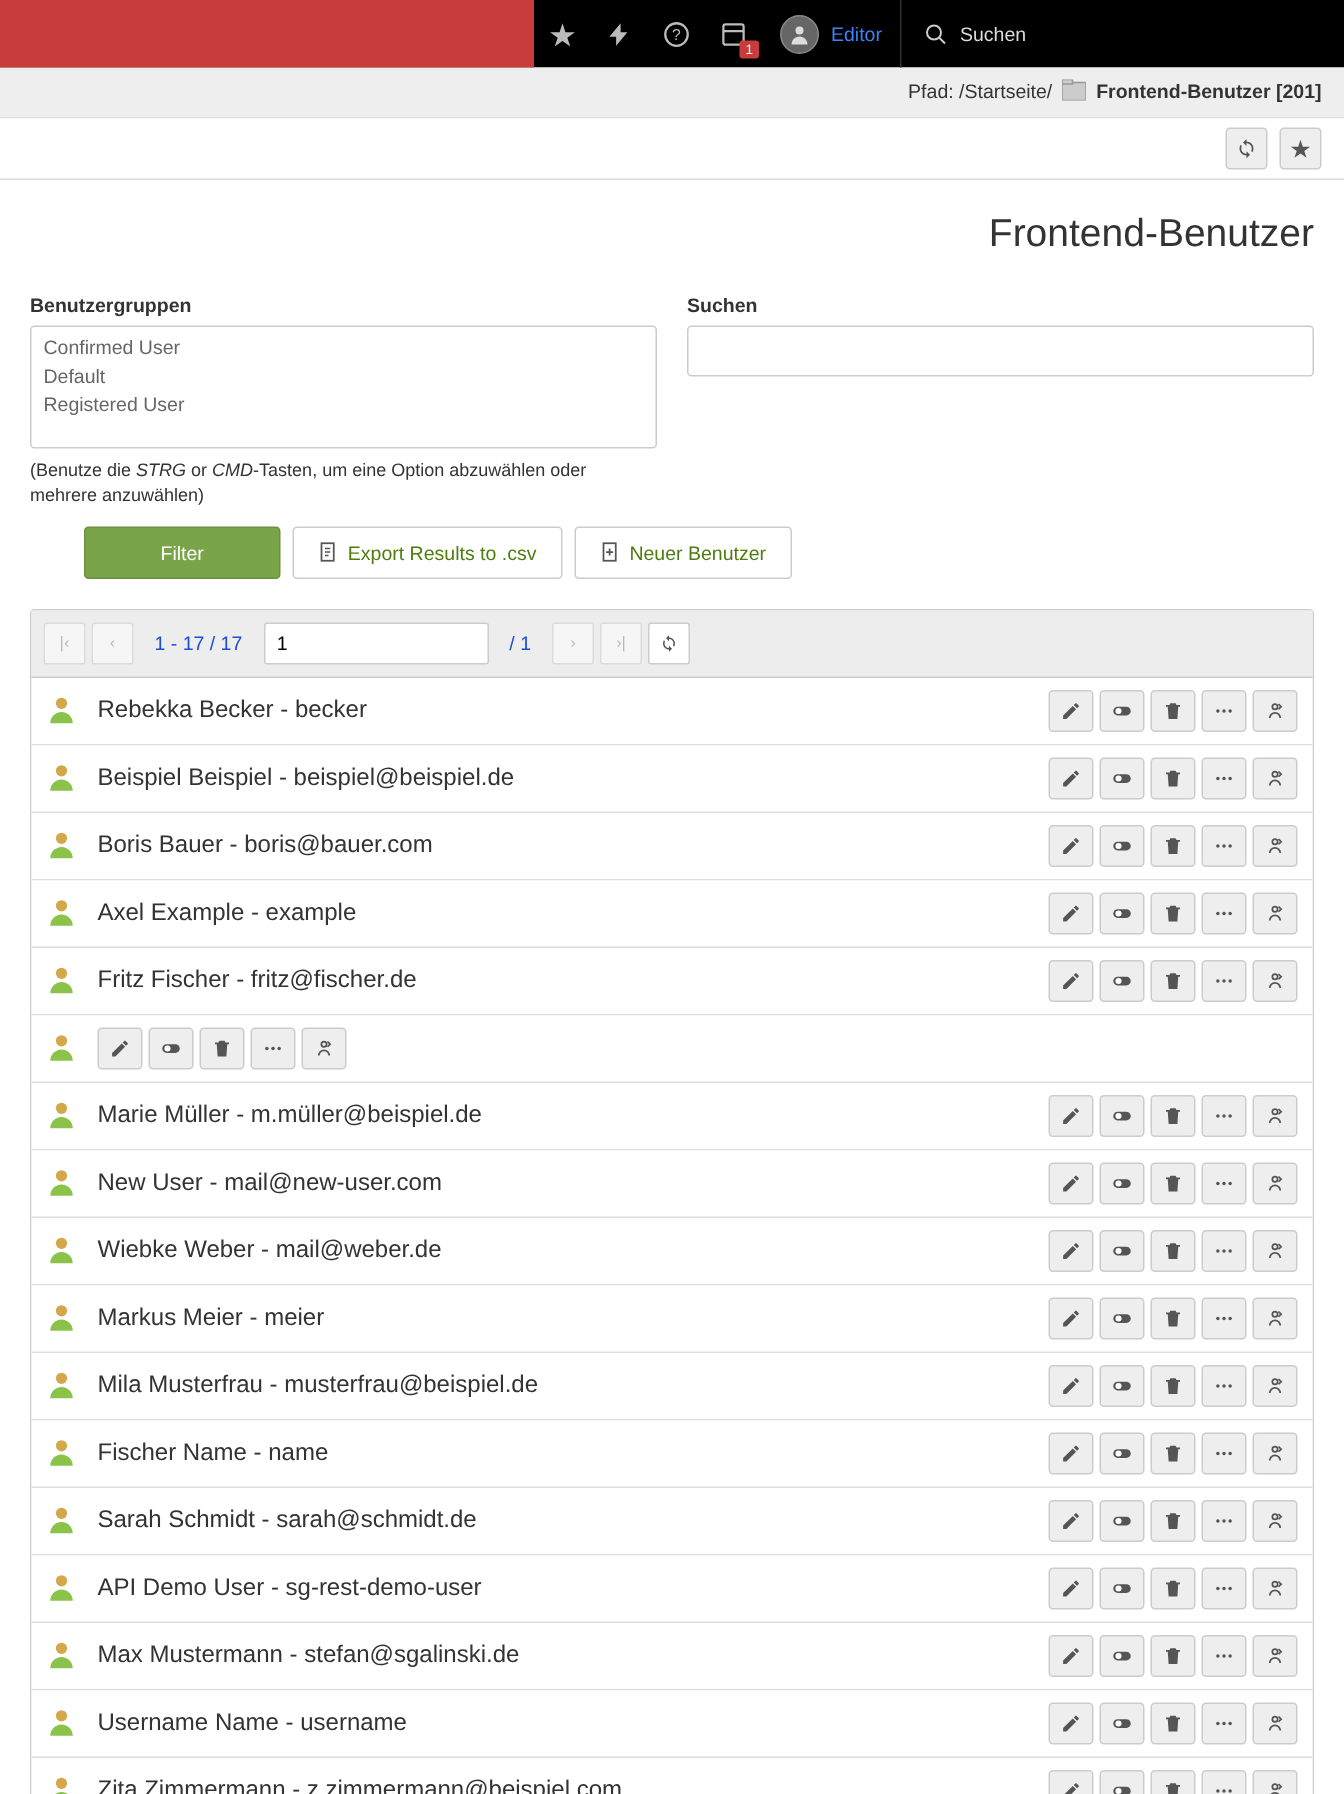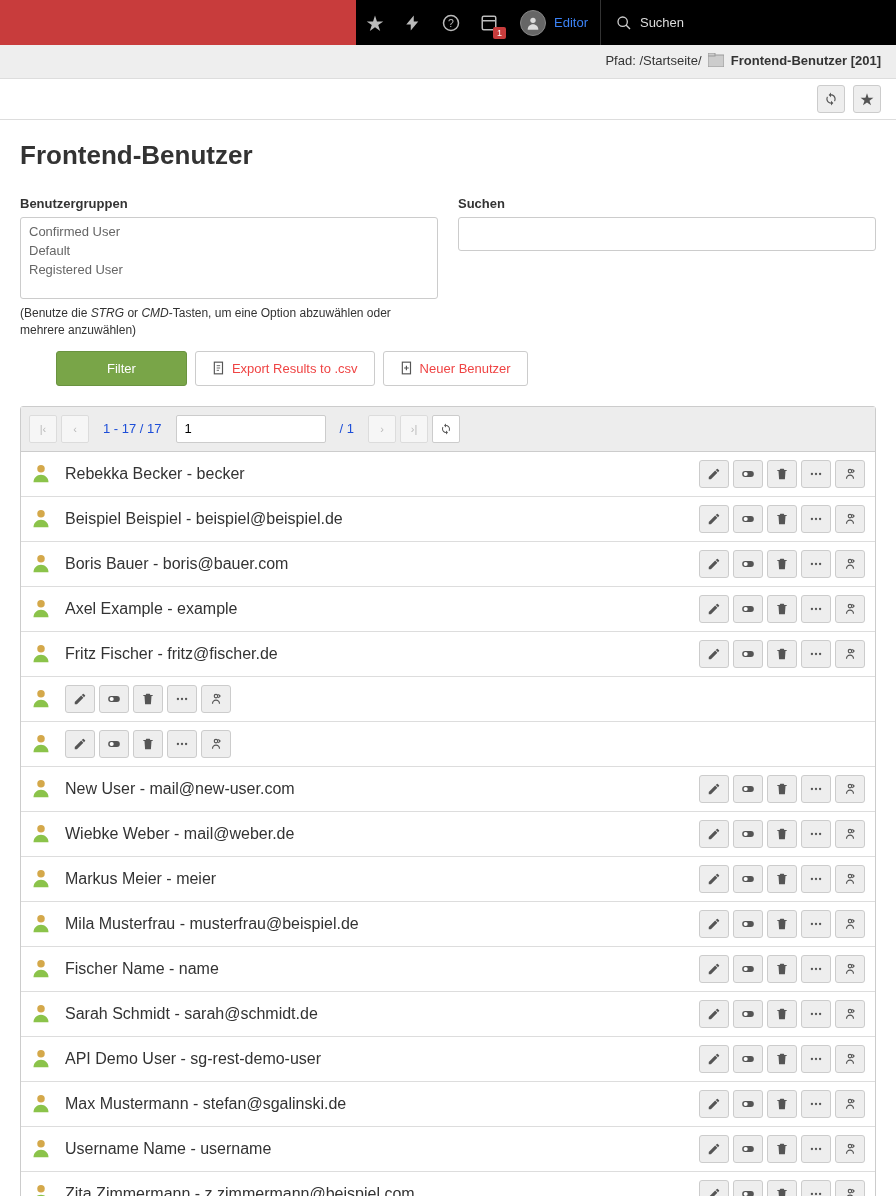--- a/index.html
+++ b/index.html
@@ -17,31 +17,31 @@
 .search-section { display: flex; align-items: center; padding: 0 15px; gap: 8px; border-left: 1px solid #333; }
 .search-section svg { width: 16px; height: 16px; fill: #ccc; }
 .search-label { color: #ddd; font-size: 13px; }
 .breadcrumb-bar { background: #eee; padding: 8px 15px; text-align: right; font-size: 13px; color: #333; border-bottom: 1px solid #ddd; }
 .breadcrumb-bar a { color: #333; text-decoration: none; }
 .breadcrumb-bar .current { font-weight: bold; }
 .action-bar { background: #fff; padding: 6px 15px; text-align: right; border-bottom: 1px solid #ddd; }
 .sm-btn { display: inline-flex; align-items: center; justify-content: center; width: 28px; height: 28px; background: #eee; border: 1px solid #ccc; border-radius: 3px; cursor: pointer; margin-left: 4px; }
 .sm-btn svg { width: 14px; height: 14px; fill: #555; }
 .content { padding: 20px; }
-h1 { font-size: 26px; font-weight: bold; margin-bottom: 25px; }
+h1 { font-size: 26px; font-weight: normal; margin-bottom: 25px; text-align: right; }
 .filter-row { display: flex; gap: 20px; margin-bottom: 12px; }
 .filter-col { flex: 1; }
 .filter-col label { font-weight: bold; font-size: 13px; display: block; margin-bottom: 6px; }
 .multiselect { width: 100%; height: 82px; border: 1px solid #ccc; border-radius: 3px; padding: 4px; font-size: 13px; color: #666; }
 .multiselect option { padding: 2px 4px; }
 .hint { font-size: 12px; color: #333; margin-top: 6px; line-height: 1.4; }
 .hint em { font-style: italic; }
 .search-input { width: 100%; height: 34px; border: 1px solid #ccc; border-radius: 3px; padding: 6px; font-size: 13px; }
 .btn-row { display: flex; gap: 8px; margin-bottom: 20px; padding-left: 36px; }
-.btn { display: inline-flex; align-items: center; gap: 6px; padding: 9px 16px; border: 1px solid #ccc; border-radius: 3px; background: #fff; font-size: 13px; cursor: pointer; color: #ef4444; }
+.btn { display: inline-flex; align-items: center; gap: 6px; padding: 9px 16px; border: 1px solid #ccc; border-radius: 3px; background: #fff; font-size: 13px; cursor: pointer; color: #4d7c0f; }
 .btn-primary { background: #79a548; border-color: #6a9340; color: #fff; padding: 9px 50px; }
 .btn svg { width: 14px; height: 14px; fill: #555; }
 .table-container { border: 1px solid #ccc; border-radius: 3px; }
 .pagination { display: flex; align-items: center; gap: 4px; padding: 8px; background: #ededed; border-bottom: 1px solid #ccc; }
 .pagination:last-child { border-bottom: none; border-top: 1px solid #ccc; }
 .pg-btn { width: 28px; height: 28px; display: flex; align-items: center; justify-content: center; background: #fff; border: 1px solid #ccc; border-radius: 2px; cursor: pointer; color: #888; font-size: 11px; }
 .pg-btn.disabled { opacity: 0.5; cursor: default; }
 .pg-info { padding: 0 10px; font-size: 13px; color: #1d4ed8; }
 .pg-input { width: 150px; height: 28px; border: 1px solid #ccc; border-radius: 2px; padding: 4px 8px; font-size: 13px; }
 .user-row { display: flex; align-items: center; padding: 8px 10px; border-bottom: 1px solid #ddd; background: #fff; }
@@ -412,20 +412,21 @@
                 <path d="M16 4l3 3-3 3" fill="none" stroke="#555" stroke-width="2"></path>
               </svg>
             </span>
           </span>
         </div>
         <div class="user-row">
           <span class="user-icon"><svg viewBox="0 0 24 24">
               <circle cx="12" cy="7" r="4.5" fill="#d4a84a"></circle>
               <path d="M3 23c0-5 4-9 9-9s9 4 9 9z" fill="#8bc34a"></path>
             </svg></span>
+          <span class="user-label-text">Marie Müller - m.müller@beispiel.de</span>
           <span class="row-actions">
             <span class="act-btn">
               <svg viewBox="0 0 24 24">
                 <path d="M3 17.25V21h3.75L17.81 9.94l-3.75-3.75L3 17.25zM20.71 7.04c.39-.39.39-1.02 0-1.41l-2.34-2.34a1 1 0 00-1.41 0l-1.83 1.83 3.75 3.75 1.83-1.83z"></path>
               </svg>
             </span>
             <span class="act-btn">
               <svg viewBox="0 0 24 24">
                 <rect x="2" y="7" width="20" height="10" rx="5" fill="#555"></rect>
                 <circle cx="8" cy="12" r="3.5" fill="#fff"></circle>

